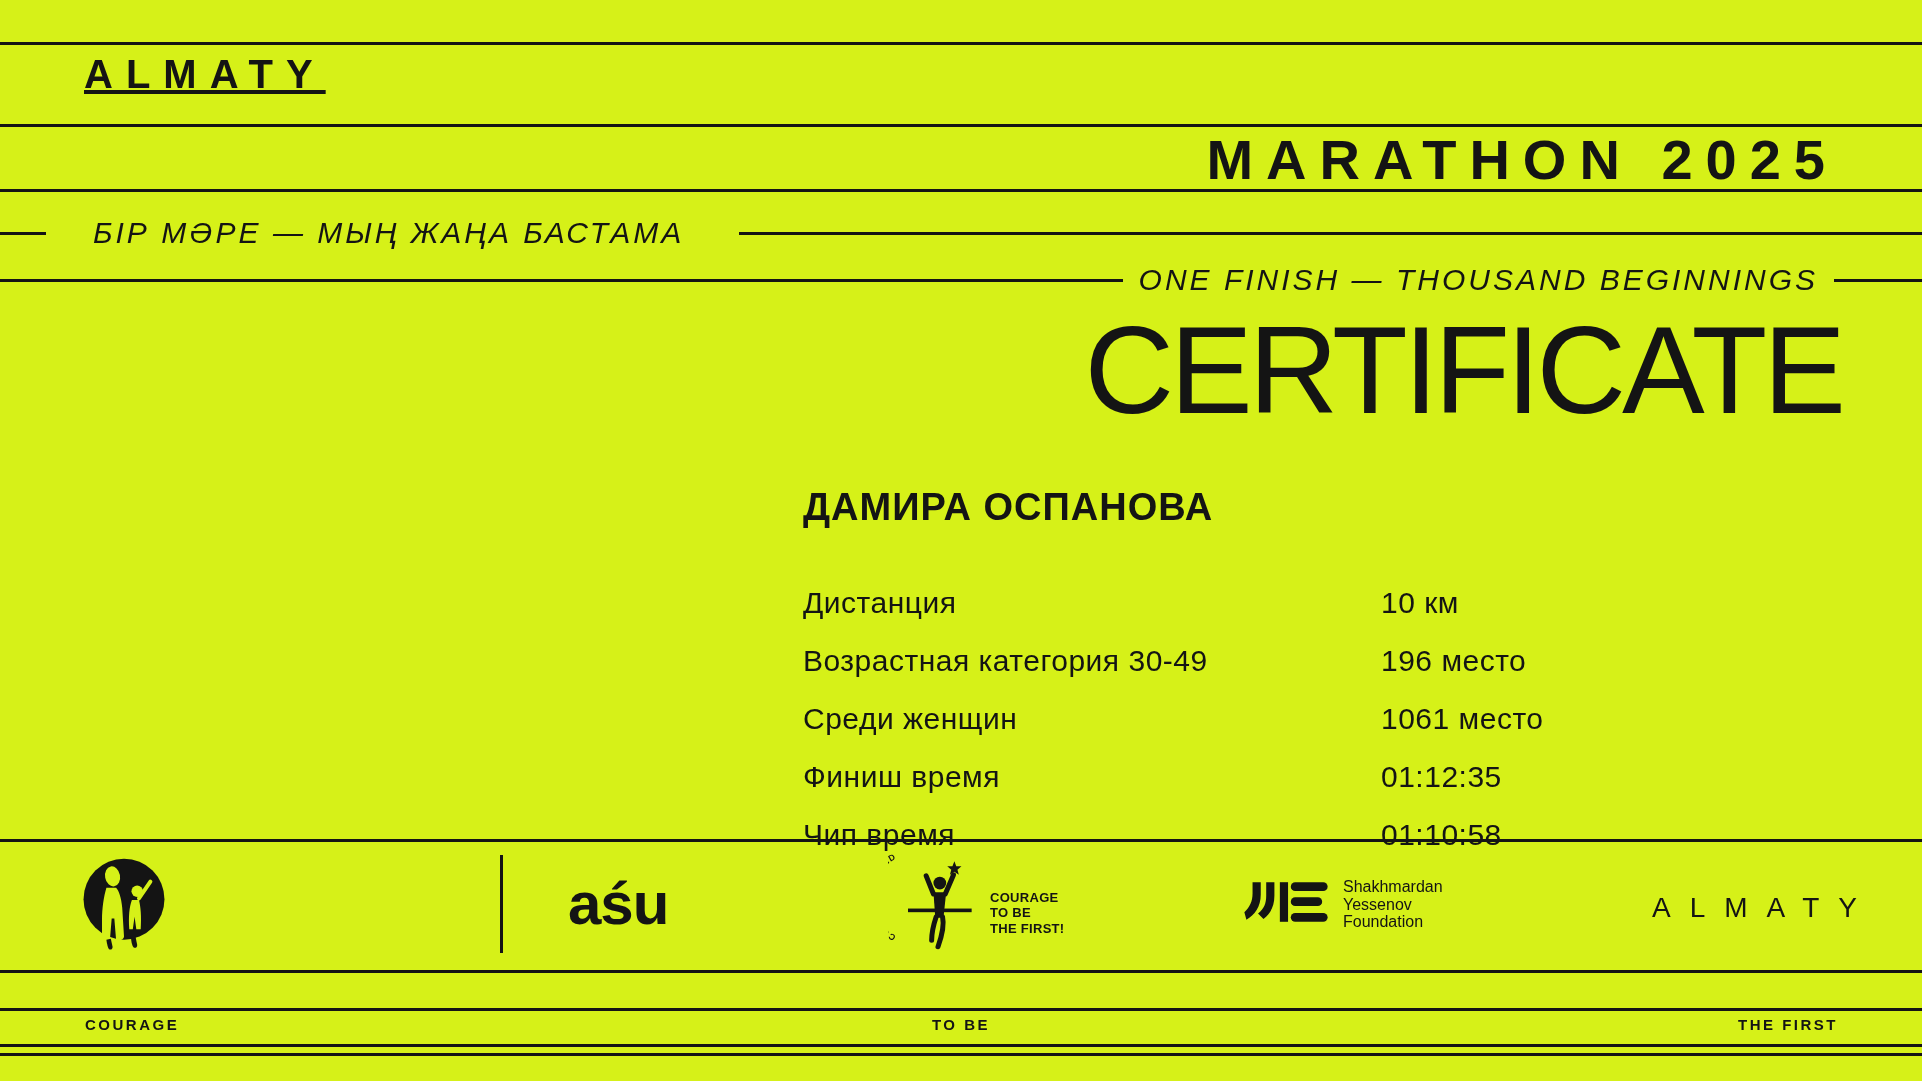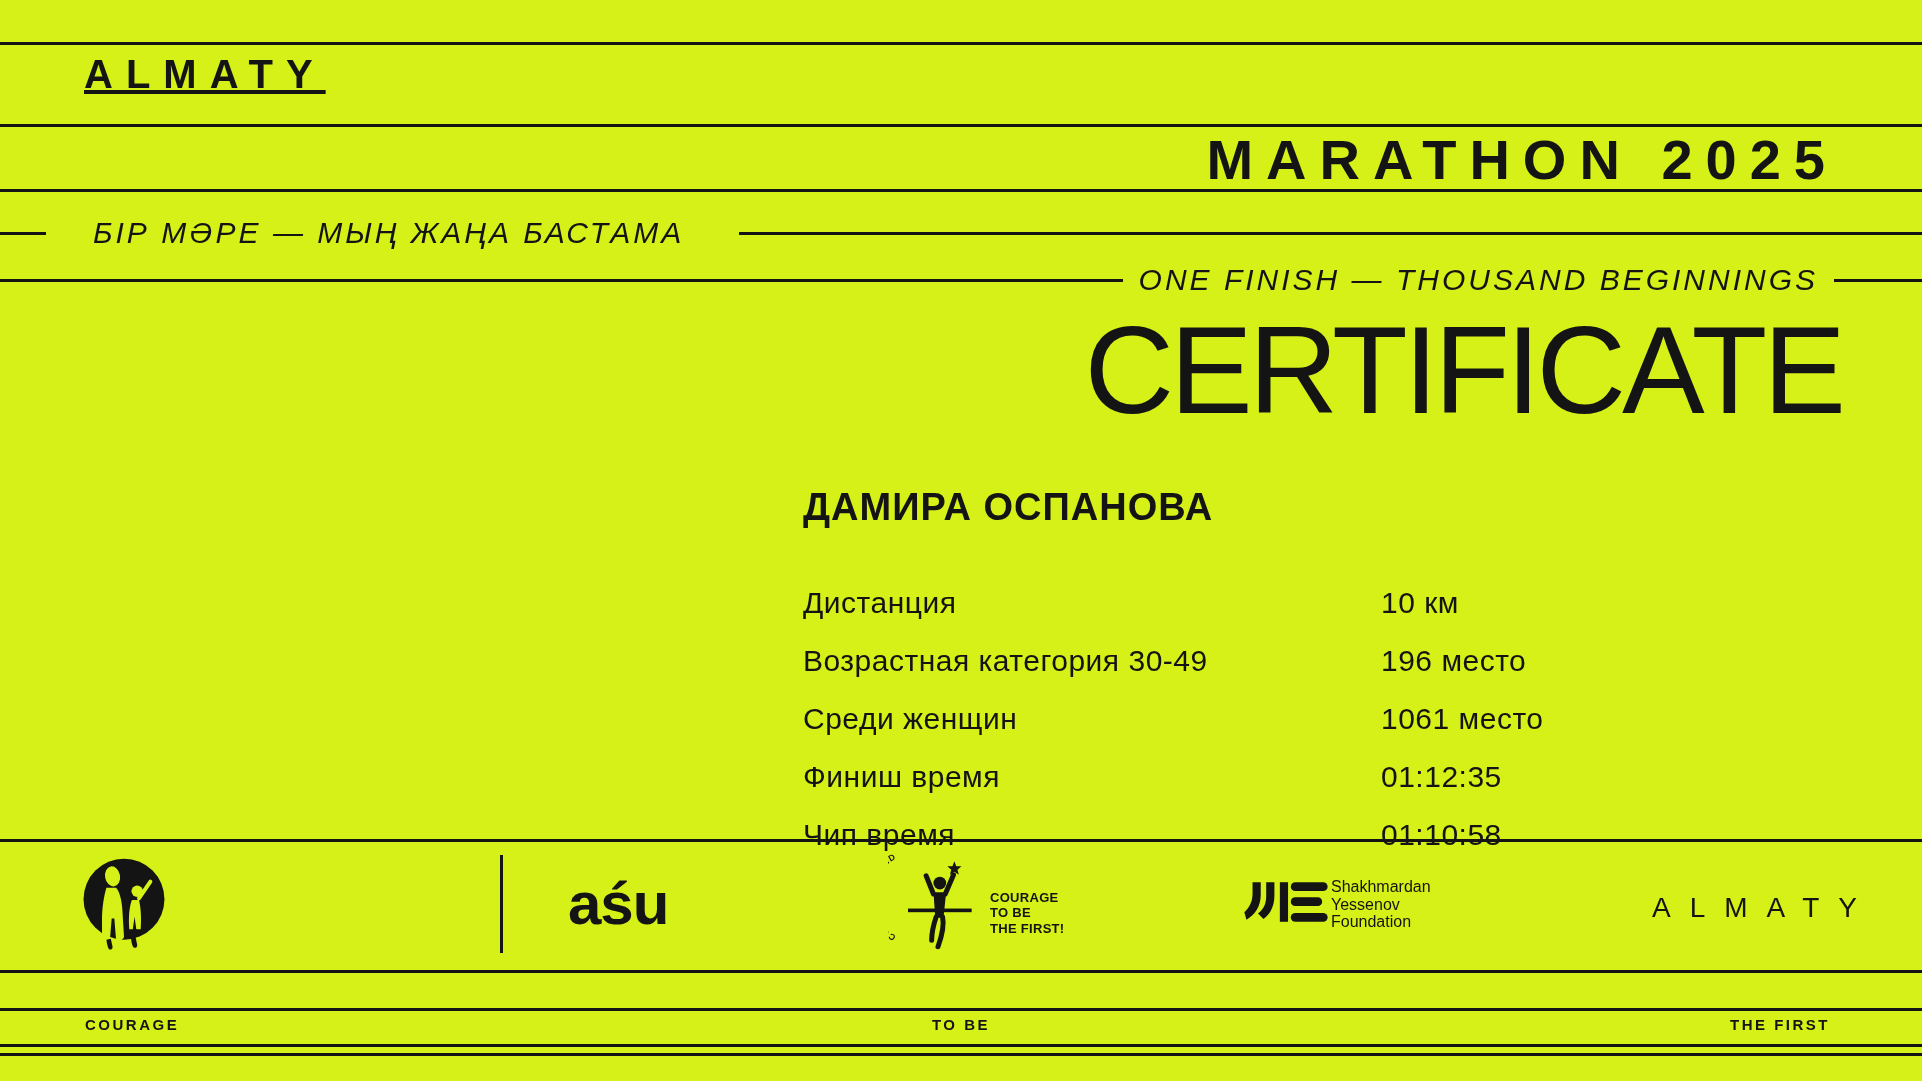--- a/index.html
+++ b/index.html
@@ -28,28 +28,28 @@
   .rrow{display:flex;height:50px;align-items:center;font-size:30px;margin-top:8px;}
   .rlabel{width:578px;letter-spacing:0.5px;}
   .rvalue{letter-spacing:0.5px;}
   
   .kaspi{position:absolute;left:80px;top:856px;height:100px;display:flex;align-items:center;gap:18px;}
   .kaspi-word{font-size:62px;font-weight:700;letter-spacing:-1.5px;margin-top:-6px;}
   .vdivider{position:absolute;left:500px;top:855px;width:3px;height:98px;background:var(--ink);}
   .asu{position:absolute;left:568px;top:862px;font-size:60px;font-weight:700;letter-spacing:-1px;line-height:1.4;}
   .courage-cluster{position:absolute;left:888px;top:850px;display:flex;align-items:center;}
   .courage-lines{margin-left:2px;margin-top:14px;font-size:13px;font-weight:600;line-height:15.5px;letter-spacing:0.3px;}
-  .yessenov{position:absolute;left:1243px;top:878px;display:flex;align-items:center;gap:2px;}
+  .yessenov{position:absolute;left:1243px;top:878px;display:flex;align-items:center;gap:14px;}
   .yessenov-lines{font-size:16px;line-height:17.5px;font-weight:400;}
   .krida{position:absolute;left:1652px;top:892px;font-size:28px;font-weight:400;letter-spacing:19px;white-space:nowrap;}
   
   .bottom-text{position:absolute;top:1017px;font-size:15px;font-weight:600;letter-spacing:2.5px;line-height:1;}
   .bt-left{left:85px;}
   .bt-center{left:0;width:100%;text-align:center;}
-  .bt-right{right:92px;}
+  .bt-right{right:84px;}
 </style>
 </head>
 <body>
 
 <div class="stage">
 
   <div class="hline" style="top:42px"></div>
   <div class="city">ALMATY</div>
   <div class="hline" style="top:124px"></div>
   <div class="event">MARATHON 2025</div>

